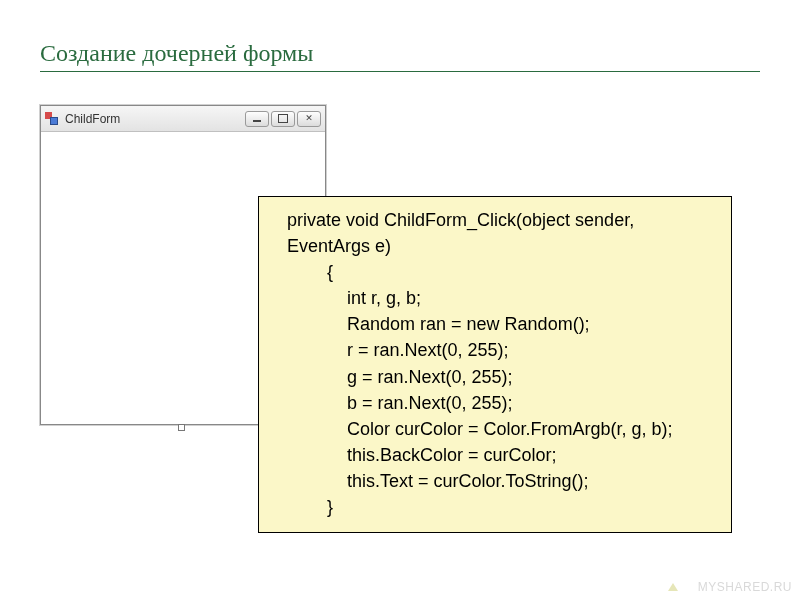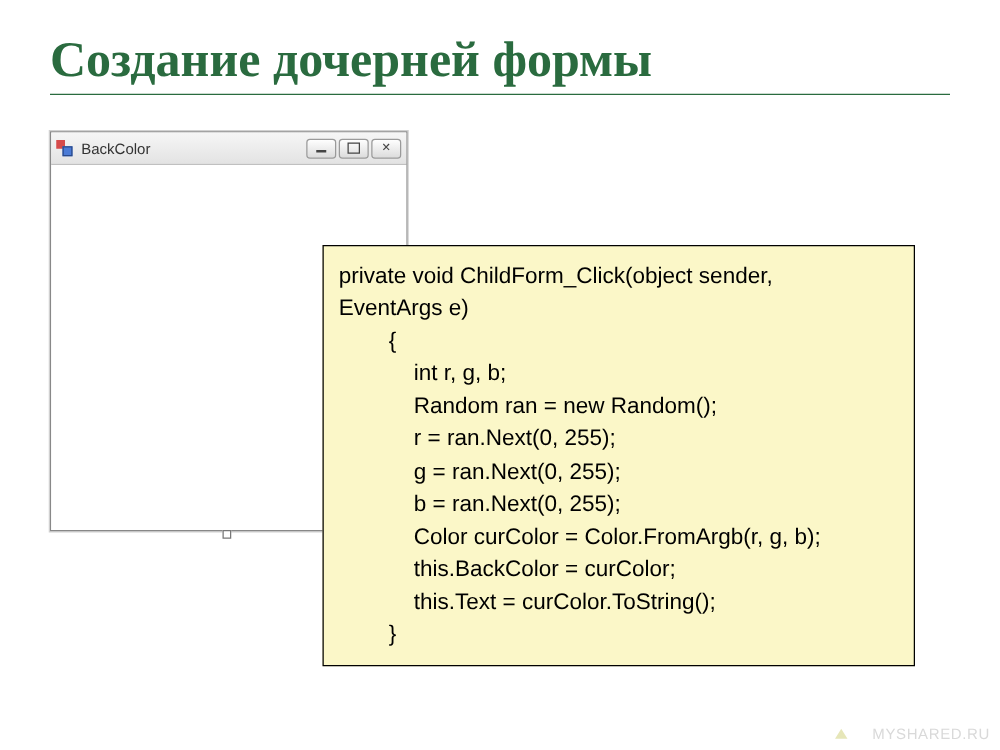--- a/index.html
+++ b/index.html
@@ -13,23 +13,23 @@
     overflow: hidden;
   }
   .slide {
     width: 800px;
     height: 600px;
     position: relative;
     padding: 20px 40px 0 40px;
   }
   .title {
     color: #2a6b3f;
-    font-size: 40px;
-    font-weight: bold;
-    margin: 4px 0 4px 0;
+    font-size: 24px;
+    font-weight: normal;
+    margin: 20px 0 4px 0;
     font-family: Georgia, 'Times New Roman', serif;
   }
   .underline {
     border-bottom: 1px solid #2a6b3f;
     width: 720px;
     margin-bottom: 18px;
   }
   .form-window {
     position: absolute;
     left: 40px;
@@ -95,21 +95,21 @@
     border: 1px solid #777;
     background: #fff;
   }
   .code-box {
     position: absolute;
     left: 258px;
     top: 196px;
     width: 474px;
     background: #fbf7c8;
     border: 1.5px solid #000;
-    padding: 10px 12px 12px 12px;
+    padding: 10px 12px 12px 28px;
     font-family: Arial, Helvetica, sans-serif;
     font-size: 18px;
     color: #000;
     line-height: 1.45;
     white-space: pre;
   }
   .watermark {
     position: absolute;
     right: 8px;
     bottom: 6px;
@@ -136,21 +136,21 @@
 
   <div class="title">Создание дочерней формы</div>
   <div class="underline"></div>
 
   <div class="form-window">
     <div class="titlebar">
       <span class="app-icon">
         <span class="sq1"></span>
           <span class="sq2"></span>
       </span>
-      <span class="titlebar-title">BackColor</span>
+      <span class="titlebar-title">ChildForm</span>
       <div class="win-buttons">
         <div class="win-btn min"></div>
         <div class="win-btn max"></div>
         <div class="win-btn close"></div>
       </div>
     </div>
     <div class="form-body"></div>
   </div>
   <div class="resize-handle"></div>
 

